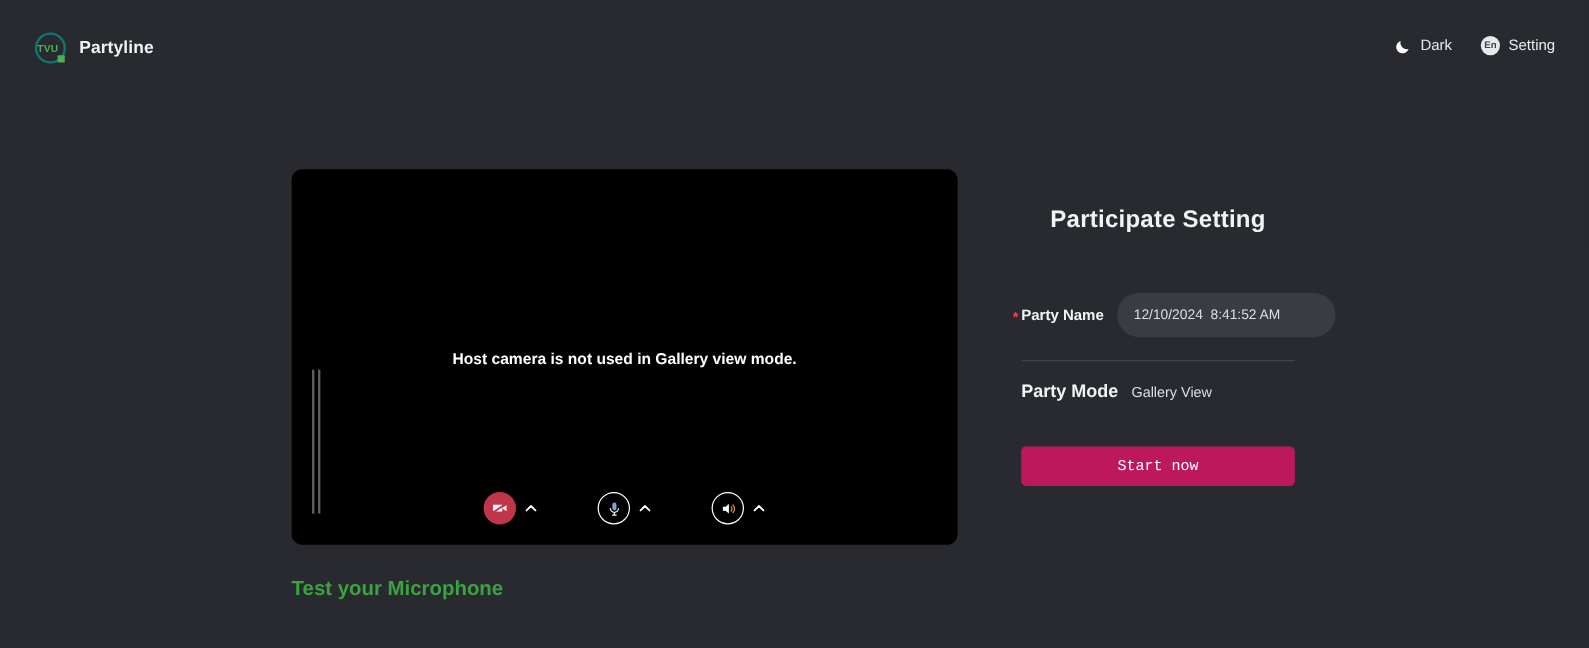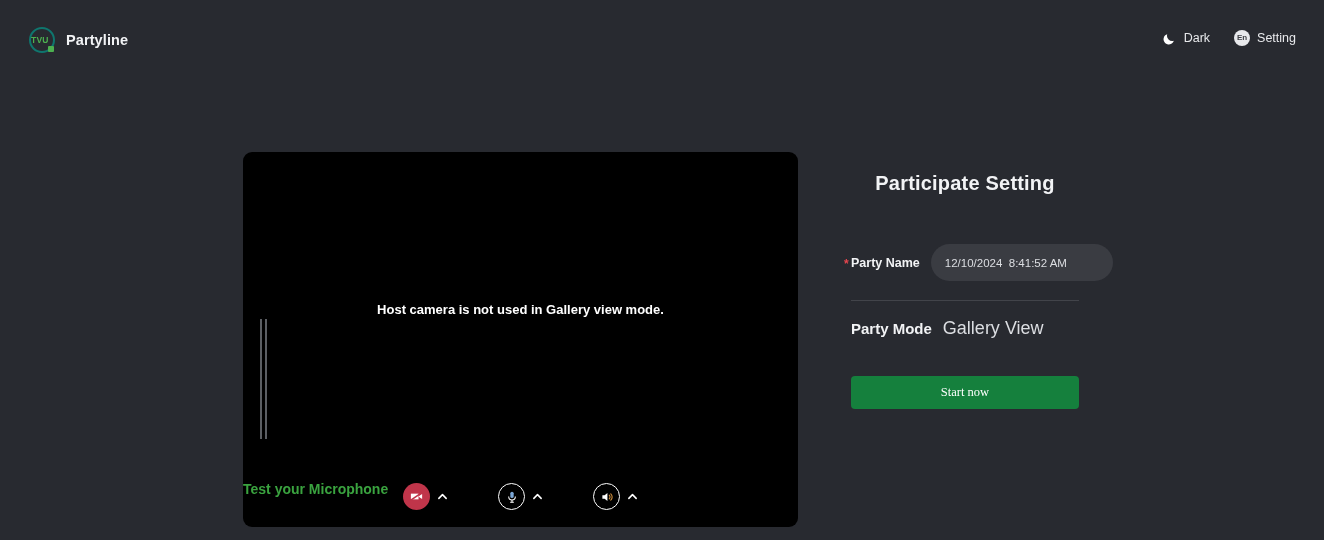--- a/index.html
+++ b/index.html
@@ -51,22 +51,22 @@
   .en-badge {
     width:16px; height:16px; border-radius:50%;
     background:#e8e9ec; color:#3d3f45;
     font-size:8px; font-weight:bold;
     display:flex; align-items:center; justify-content:center;
     line-height:1;
   }
 
   
   .video-panel {
-    position:absolute; left:243px; top:152px;
-    width:555px; height:375px;
+    position:absolute; left:243px; top:141px;
+    width:555px; height:313px;
     background:#000; border-radius:9px;
     overflow:hidden;
   }
   .video-msg {
     position:absolute; left:0; right:0; top:150px;
     text-align:center; color:#ffffff;
     font-size:13px; font-weight:bold;
   }
   .vu-bars {
     position:absolute; left:17px; top:167px;
@@ -86,21 +86,21 @@
     display:flex; align-items:center; justify-content:center;
   }
   .ctl-btn.danger { background:#c0354a; }
   .ctl-btn.outline { border:1.5px solid #ffffff; background:transparent; }
   .chevron {
     width:11px; height:11px; display:block;
   }
 
   .test-mic {
     position:absolute; left:243px; top:481px;
-    color:#3aa33f; font-size:14px; font-weight:bold;
+    color:#3aa33f; font-size:17px; font-weight:bold;
     cursor:pointer;
   }
 
   
   .settings {
     position:absolute; left:851px; top:172px; width:228px;
   }
   .settings-title {
     text-align:center; color:#f2f3f5;
     font-size:20px; font-weight:bold; letter-spacing:.2px;
@@ -127,27 +127,27 @@
   .divider {
     margin-top:19px; height:1px; background:#42444a;
   }
   .mode-row {
     display:flex; align-items:center; margin-top:17px; gap:11px;
   }
   .mode-label {
     font-size:15px; font-weight:bold; color:#f2f3f5;
   }
   .mode-value {
-    font-size:18px; color:#dcdee2;
+    font-size:12px; color:#dcdee2;
   }
   .start-btn {
     margin-top:37px; width:100%; height:33px;
-    background:#15803d; border:none; border-radius:4px;
+    background:#be185d; border:none; border-radius:4px;
     color:#ffffff; font-size:12.5px; cursor:pointer;
-    font-family:Liberation Serif, serif;
+    font-family:Liberation Mono, monospace;
   }
 </style>
 </head>
 <body>
 
 <div class="header">
 
   <div class="brand">
     <span class="logo-circle">
       <span class="tvu-text">TVU</span>

